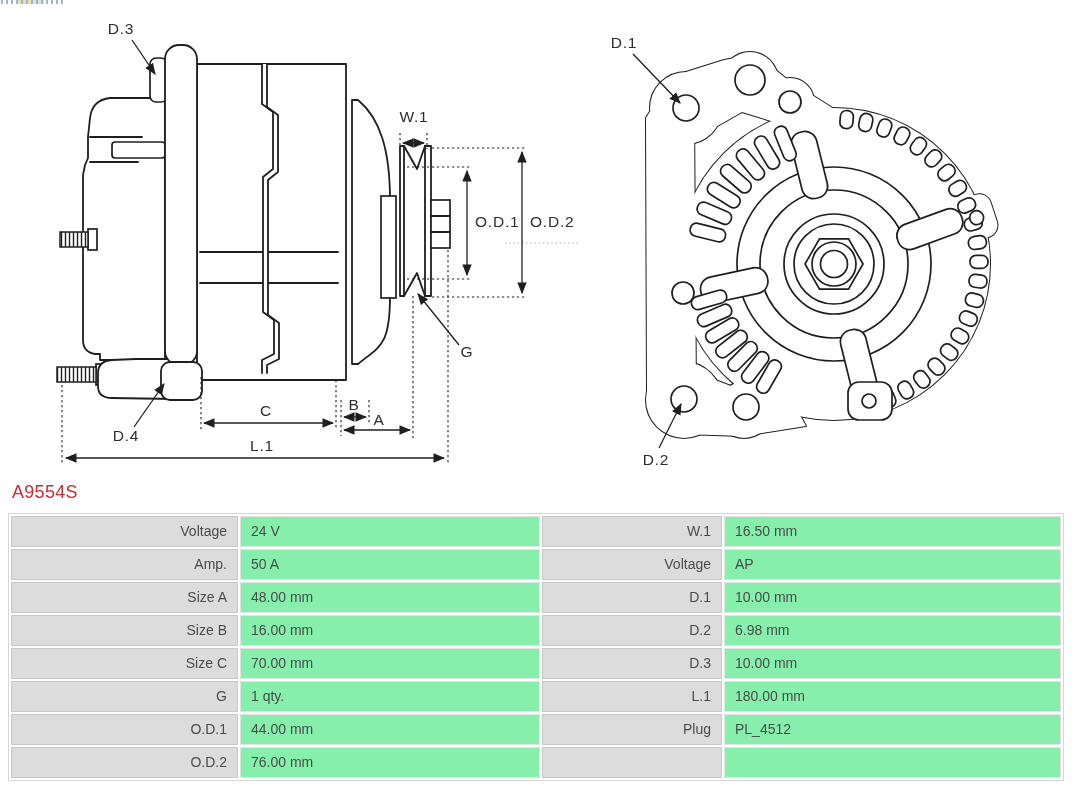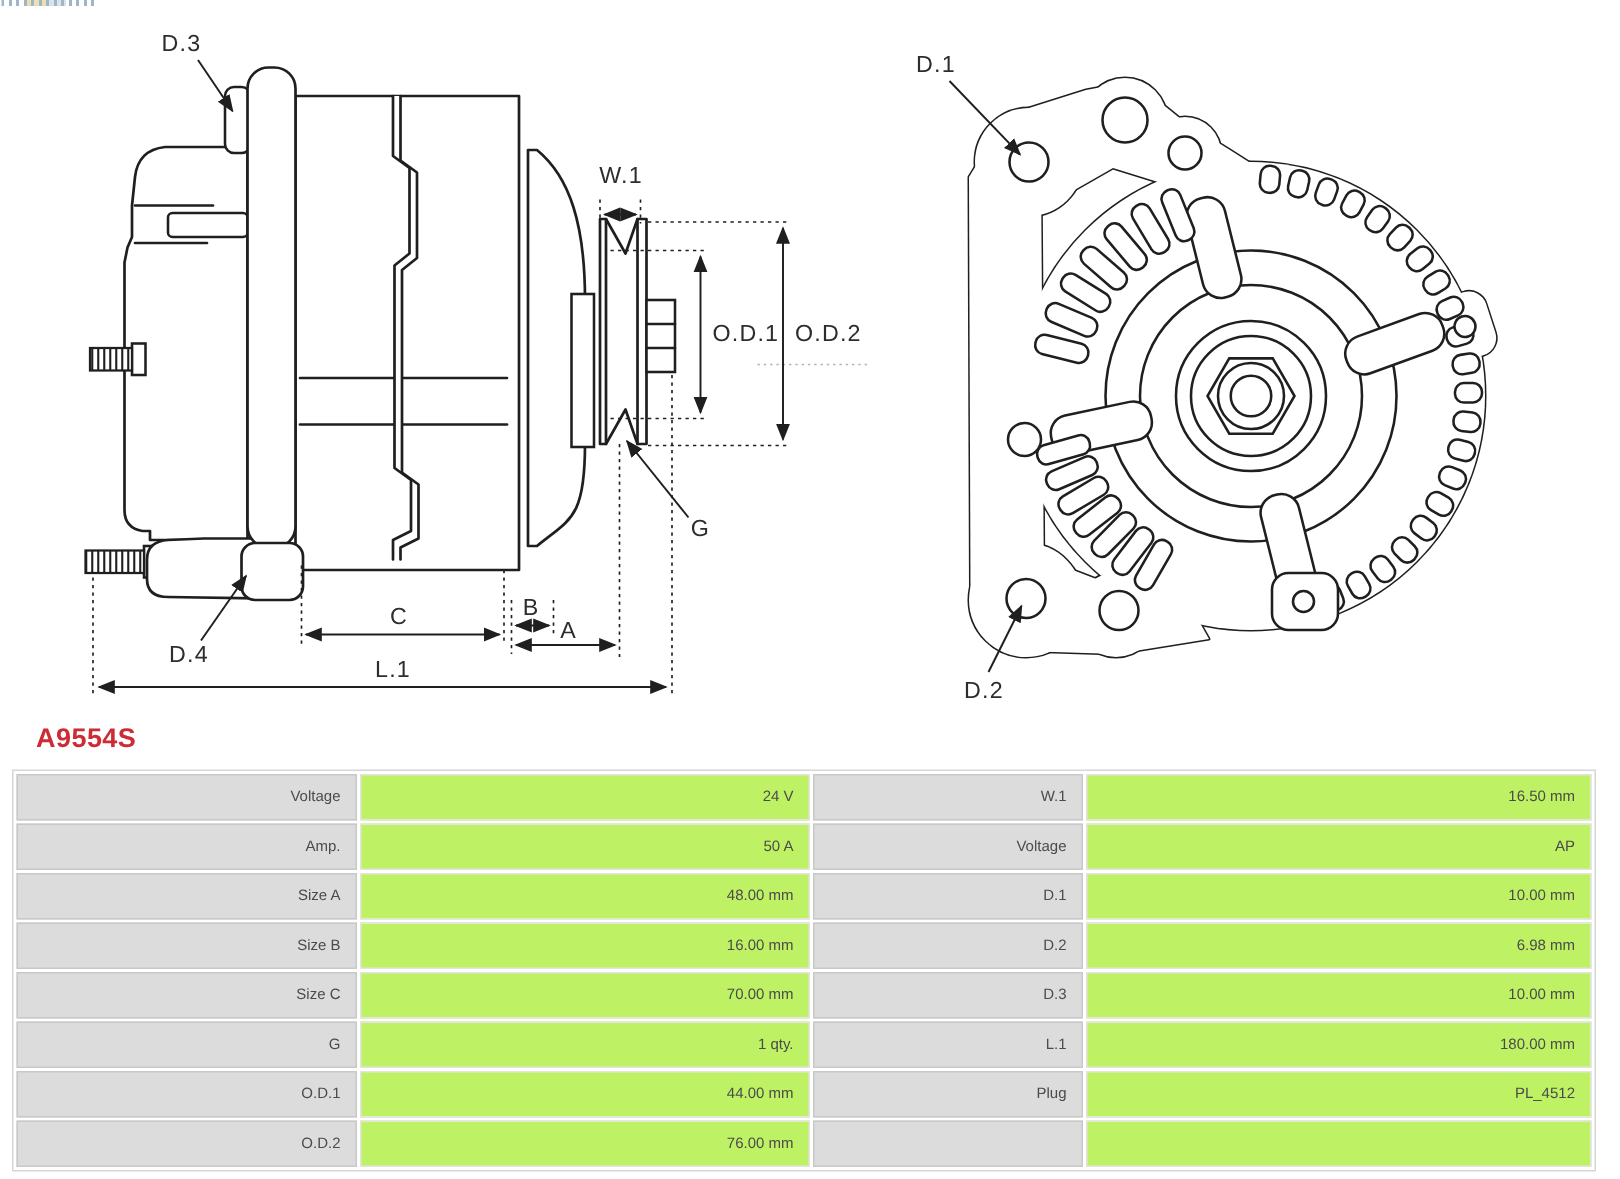--- a/index.html
+++ b/index.html
@@ -15,34 +15,34 @@
   }
   #drawing{position:absolute;top:0;left:0;}
   .ol{fill:#ffffff;stroke:#1f1f1f;stroke-width:1.8;stroke-linejoin:round;}
   .ln{fill:none;stroke:#1f1f1f;stroke-width:1.8;stroke-linejoin:round;stroke-linecap:round;}
   .det{fill:#ffffff;stroke:#1f1f1f;stroke-width:1.7;}
   .dim{fill:none;stroke:#1f1f1f;stroke-width:1.3;}
   .dot{fill:none;stroke:#1f1f1f;stroke-width:1.1;stroke-dasharray:2.2,2.8;}
   .cdot{fill:none;stroke:#b3b3b3;stroke-width:1.1;stroke-dasharray:1.6,2.6;}
   .dim-label{font-family:"Liberation Sans",sans-serif;font-size:15.5px;fill:#2d2d2d;letter-spacing:0.8px;}
   #part-number{
-    position:absolute;left:24px;top:482px;margin:0;
-    font-size:18px;font-weight:700;color:#cd2b35;letter-spacing:0.3px;text-align:center;
+    position:absolute;left:12px;top:482px;margin:0;
+    font-size:18px;font-weight:400;color:#cd2b35;letter-spacing:0.3px;text-align:center;
   }
   #spec-table{
     position:absolute;left:8px;top:513px;width:1056px;
     border:1px solid #d6d6d6;border-collapse:separate;border-spacing:2px;
     background:#ffffff;table-layout:fixed;
   }
   #spec-table td{
-    font-size:10px;color:#4b4b4b;height:29px;line-height:29px;
+    font-size:14px;color:#4b4b4b;height:29px;line-height:29px;
     padding:0 10px;white-space:nowrap;overflow:hidden;
   }
   td.lbl{background:#dcdcdc;border:1px solid #c8c8c8;text-align:right;}
-  td.val{background:#bef264;border:1px solid #e3e3e3;text-align:right;padding-right:8px;}
+  td.val{background:#86efac;border:1px solid #e3e3e3;text-align:left;padding-right:8px;}
 </style>
 </head>
 <body>
 
 <div class="logo-frag"></div>
 
 <svg id="drawing" width="1080" height="480" viewBox="0 0 1080 480" xmlns="http://www.w3.org/2000/svg">
   <defs>
     <marker id="ah" viewBox="0 0 10 10" refX="9" refY="5" markerWidth="9" markerHeight="9" orient="auto-start-reverse">
       <path d="M0,1 L10,5 L0,9 Z" fill="#1f1f1f"></path>

